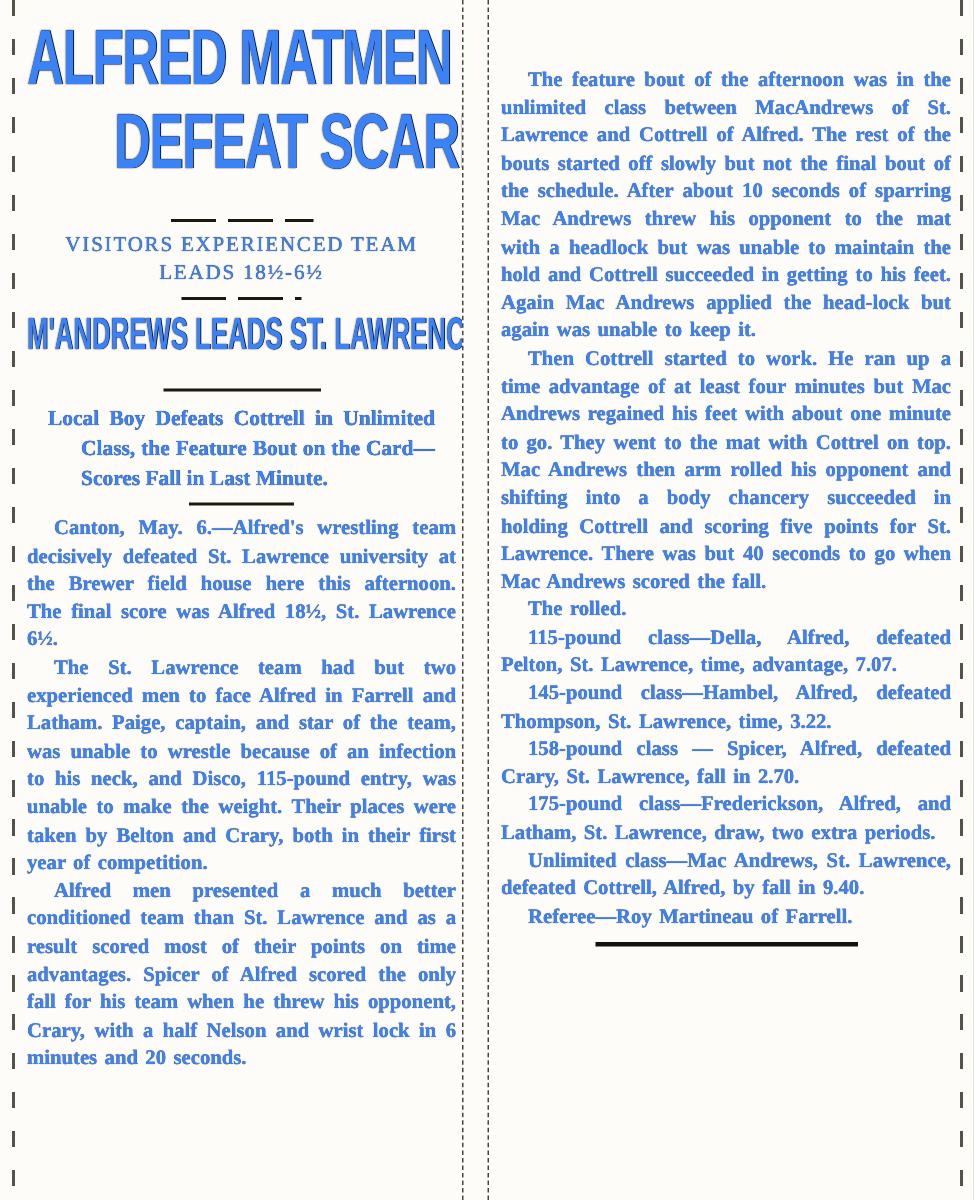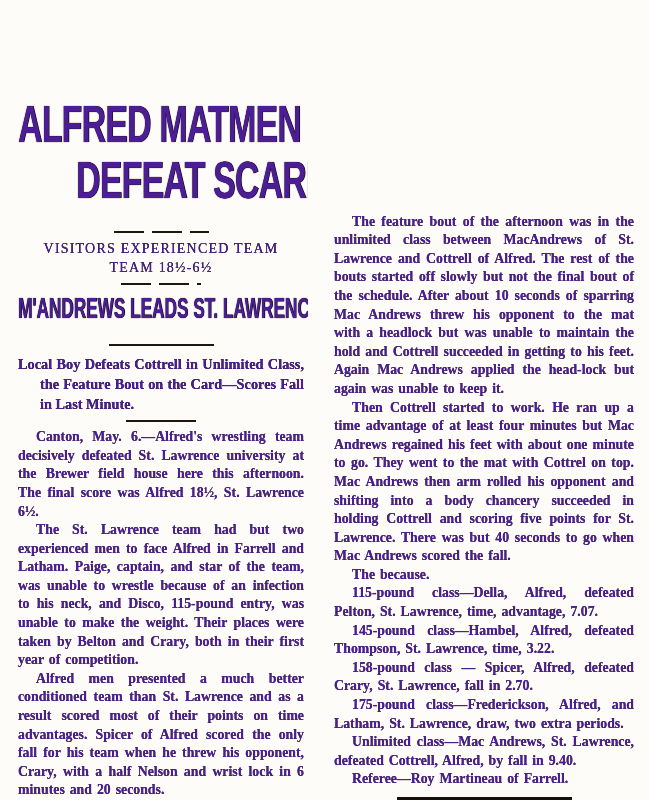--- a/index.html
+++ b/index.html
@@ -3,40 +3,39 @@
 <meta charset="utf-8">
 <style>
   html,body{margin:0;padding:0;background:#d8d5cf;}
   .sheet{
     position:relative;
     width:649px;height:800px;
     background:#fdfcf8;
     overflow:hidden;
     display:flex;
     font-family:"Liberation Serif",serif;
-    color:#4c1d95;
+    color:#3b82f6;
     box-sizing:border-box;
-    align-items:flex-end;
   }
   .edge-rule{
     width:2px;flex:0 0 2px;
     background:repeating-linear-gradient(to bottom,#39332a 0 11px,transparent 11px 26px);
     opacity:.85;
   }
   .edge-rule.left{margin-left:8px;}
   .edge-rule.right{margin-right:7px;}
   .col{box-sizing:border-box;overflow:hidden;}
   .col-left{flex:0 0 298px;padding:8px 4px 0 8px;}
   .gutter{
     flex:0 0 18px;
     border-left:1px dashed #4a443a;
     border-right:1px dashed #4a443a;
     box-sizing:border-box;
   }
-  .col-right{flex:1 1 auto;padding:4px 6px 0 8px;}
+  .col-right{flex:1 1 auto;padding:4px 6px 0 8px;margin-top:40px;}
 
   
   .headline{padding-top:4px;height:128px;}
   .hl{
     display:block;white-space:nowrap;
     font-family:"Liberation Sans",sans-serif;
     font-weight:bold;font-size:40px;line-height:56px;
     letter-spacing:-1px;
     transform:scale(0.85,1.3);transform-origin:0 55%;
     text-shadow:0 0 1px #000, .5px 0 0 #000;
@@ -58,21 +57,21 @@
   .crosshead-wrap{height:42px;padding-top:5px;margin-bottom:2px;}
   .crosshead{
     display:inline-block;white-space:nowrap;
     font-family:"Liberation Sans",sans-serif;
     font-weight:bold;font-size:21.5px;
     transform:scale(0.8,1.4);transform-origin:0 50%;
     text-shadow:0 0 1px #000,.5px 0 0 #000;
     letter-spacing:0;
   }
   .deck{
-    margin:8px 0 2px;
+    margin:8px 14px 2px;
     font-weight:bold;font-size:14.3px;line-height:20px;
     padding-left:22px;text-indent:-22px;
     text-align:justify;
     text-shadow:0 0 .5px #000;
   }
   .para,.body-text p{
     margin:0;
     font-size:13.8px;line-height:18.6px;
     font-weight:bold;
     text-align:justify;
@@ -95,21 +94,21 @@
   <div class="col col-left">
     <div class="headline">
       <span class="hl hl1">ALFRED MATMEN</span>
       <span class="hl hl2">DEFEAT SCARLET</span>
     </div>
 
     <div class="mini-rule broken w95"></div>
 
     <div class="subhead">
       <div>VISITORS EXPERIENCED TEAM</div>
-      <div>TEAM 18½-6½</div>
+      <div>LEADS 18½-6½</div>
     </div>
 
     <div class="mini-rule broken w80"></div>
 
     <div class="crosshead-wrap">
       <span class="crosshead">M'ANDREWS LEADS ST. LAWRENCE</span>
     </div>
 
     <div class="mini-rule w105"></div>
 
@@ -125,21 +124,21 @@
   </div>
 
   <div class="gutter"></div>
 
   <div class="col col-right">
     <div class="body-text">
         <p>The feature bout of the afternoon was in the unlimited class between MacAndrews of St. Lawrence and Cottrell of Alfred. The rest of the bouts started off slowly but not the final bout of the schedule. After about 10 seconds of sparring Mac Andrews threw his opponent to the mat with a headlock but was unable to maintain the hold and Cottrell succeeded in getting to his feet. Again Mac Andrews applied the head-lock but again was unable to keep it.</p>
         <p>Then Cottrell started to work. He ran up a time advantage of at least four minutes but Mac Andrews regained his feet with about one minute to go. They went to the mat with Cottrel on top. Mac Andrews then arm rolled his opponent and shifting into a body chancery succeeded in holding Cottrell and scoring five points for St. Lawrence. There was but 40 seconds to go when Mac Andrews scored the fall.</p>
       </div>
 
-    <p class="para">The because.</p>
+    <p class="para">The rolled.</p>
 
     <div class="body-text">
         <p>115-pound class—Della, Alfred, defeated Pelton, St. Lawrence, time, advantage, 7.07.</p>
         <p>145-pound class—Hambel, Alfred, defeated Thompson, St. Lawrence, time, 3.22.</p>
         <p>158-pound class — Spicer, Alfred, defeated Crary, St. Lawrence, fall in 2.70.</p>
         <p>175-pound class—Frederickson, Alfred, and Latham, St. Lawrence, draw, two extra periods.</p>
         <p>Unlimited class—Mac Andrews, St. Lawrence, defeated Cottrell, Alfred, by fall in 9.40.</p>
       </div>
 
     <p class="para">Referee—Roy Martineau of Farrell.</p>

